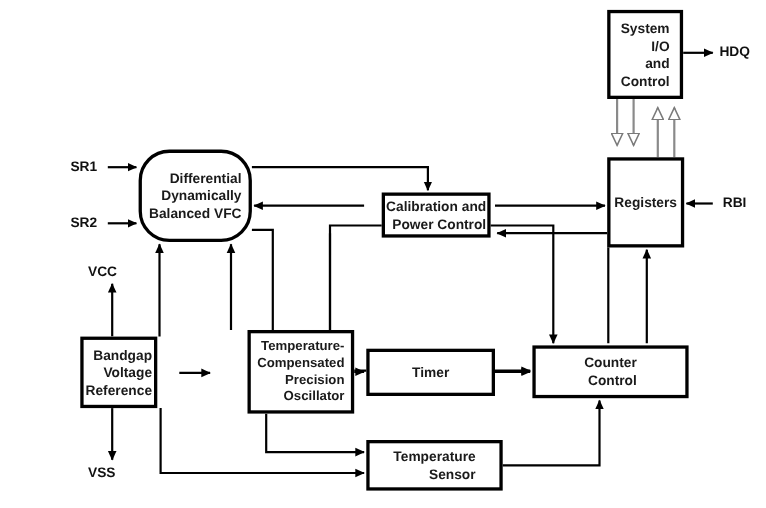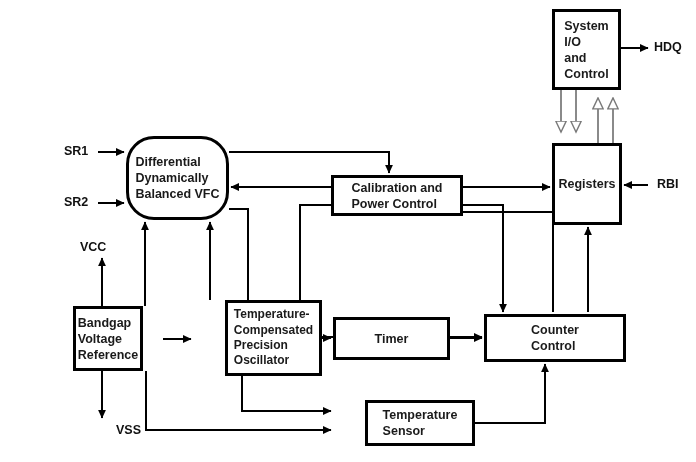--- a/index.html
+++ b/index.html
@@ -24,21 +24,21 @@
     height: 462px;
   }
   .block {
     position: absolute;
     box-sizing: border-box;
     border: 3px solid #000000;
     background: #ffffff;
     display: flex;
     align-items: center;
     justify-content: center;
-    text-align: left;
+    text-align: right;
     font-weight: bold;
     font-size: 12.5px;
     line-height: 1.28;
     color: #1a1a1a;
     white-space: pre-line;
     z-index: 3;
   }
   .block.small { font-size: 12px; margin-left: 32px; }
   .pinlabel {
     position: absolute;
@@ -122,40 +122,40 @@
 I/O
 and
 Control</div>
 
   <div class="block" style="left:552px; top:143px; width:70px; height:82px;">Registers</div>
 
   <div class="block" style="left:126px; top:136px; width:103px; height:84px;border-radius:28px;">Differential
 Dynamically
 Balanced VFC</div>
 
-  <div class="block" style="left:331px; top:175px; width:132px; height:41px;">Calibration and
+  <div class="block" style="left:347px; top:175px; width:99px; height:41px;">Calibration and
 Power Control</div>
 
   <div class="block" style="left:73px; top:306px; width:70px; height:65px;">Bandgap
 Voltage
 Reference</div>
 
   <div class="block small" style="left:193px; top:300px; width:97px; height:76px;">Temperature-
 Compensated
 Precision
 Oscillator</div>
 
   <div class="block" style="left:333px; top:317px; width:117px; height:43px;">Timer</div>
 
   <div class="block" style="left:484px; top:314px; width:142px; height:48px;">Counter
 Control</div>
 
-  <div class="block" style="left:333px; top:400px; width:110px; height:46px;margin-left:32px;">Temperature
+  <div class="block" style="left:333px; top:400px; width:124px; height:46px;">Temperature
 Sensor</div>
 
   <div class="pinlabel" style="left:64px; top:144px;">SR1</div>
   <div class="pinlabel" style="left:64px; top:195px;">SR2</div>
   <div class="pinlabel" style="left:80px; top:240px;">VCC</div>
-  <div class="pinlabel" style="left:80px; top:423px;margin-left:36px;">VSS</div>
+  <div class="pinlabel" style="left:80px; top:423px;">VSS</div>
   <div class="pinlabel" style="left:654px; top:40px;">HDQ</div>
   <div class="pinlabel" style="left:657px; top:177px;">RBI</div>
 
 </div>
 
 </body></html>

